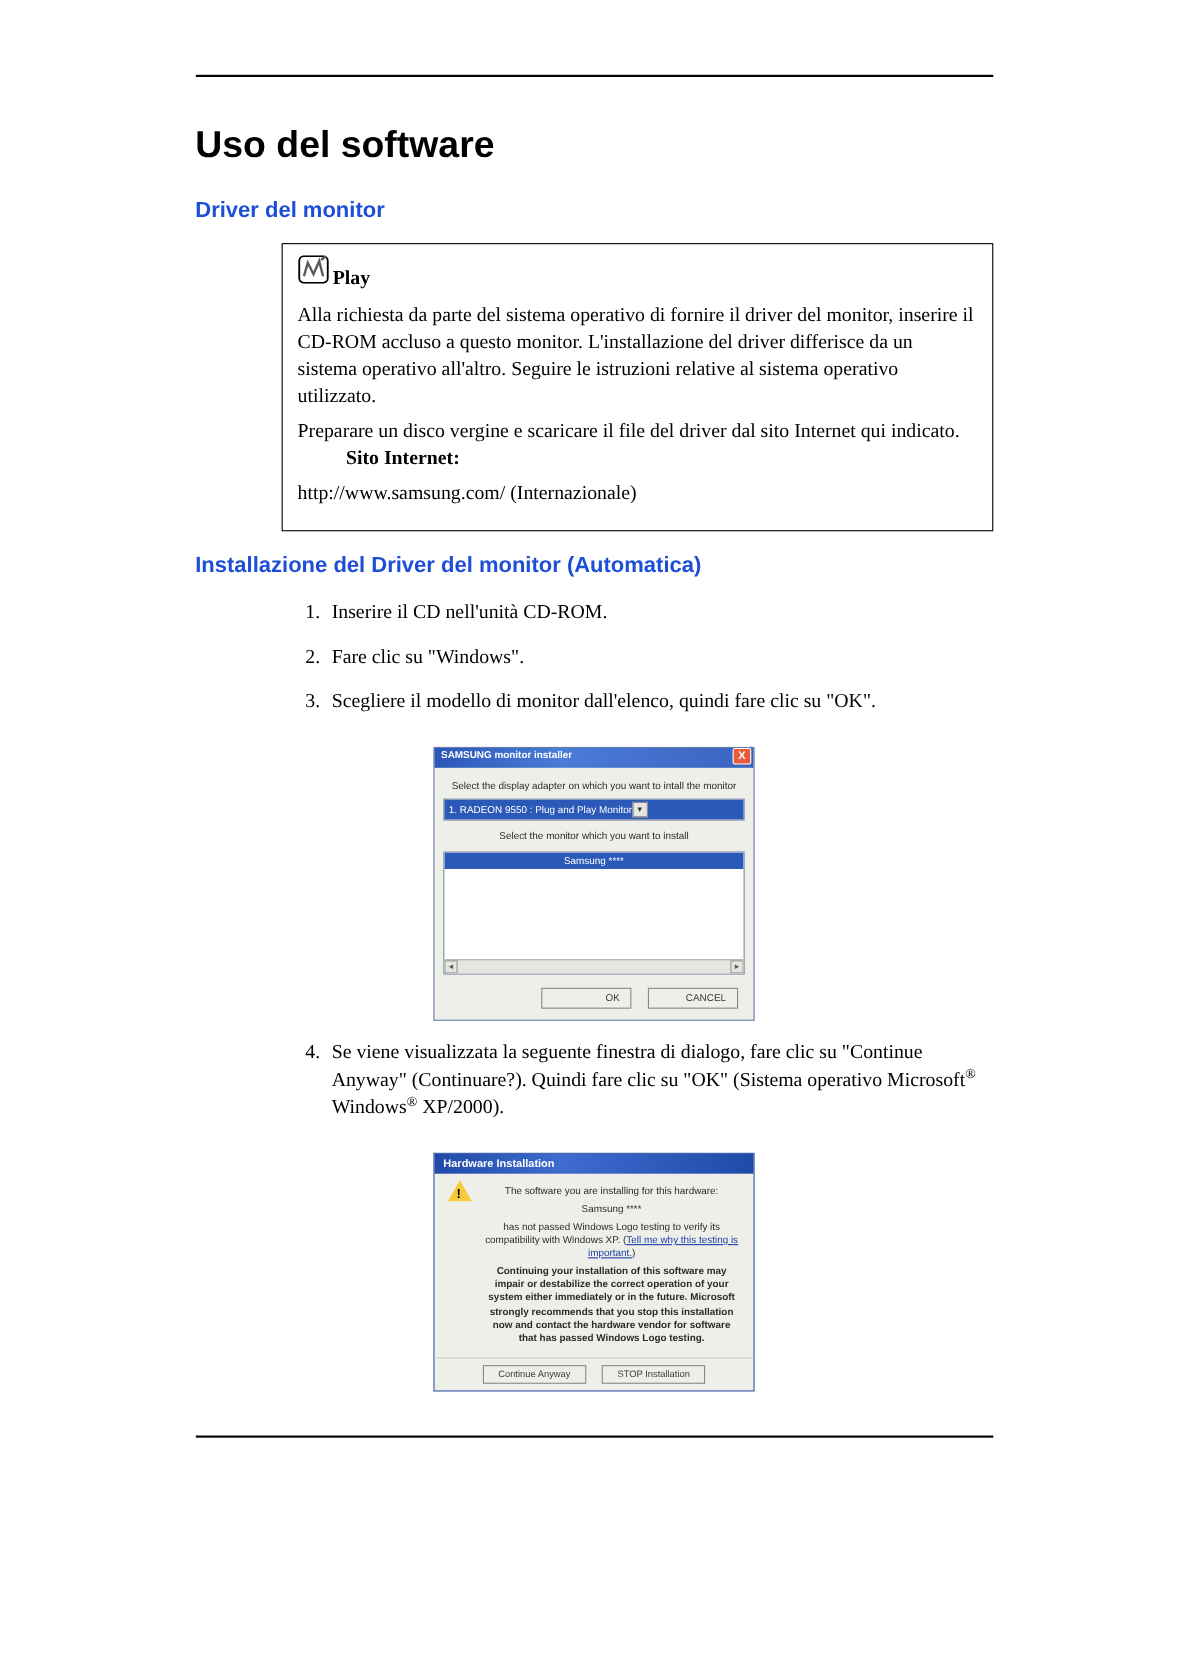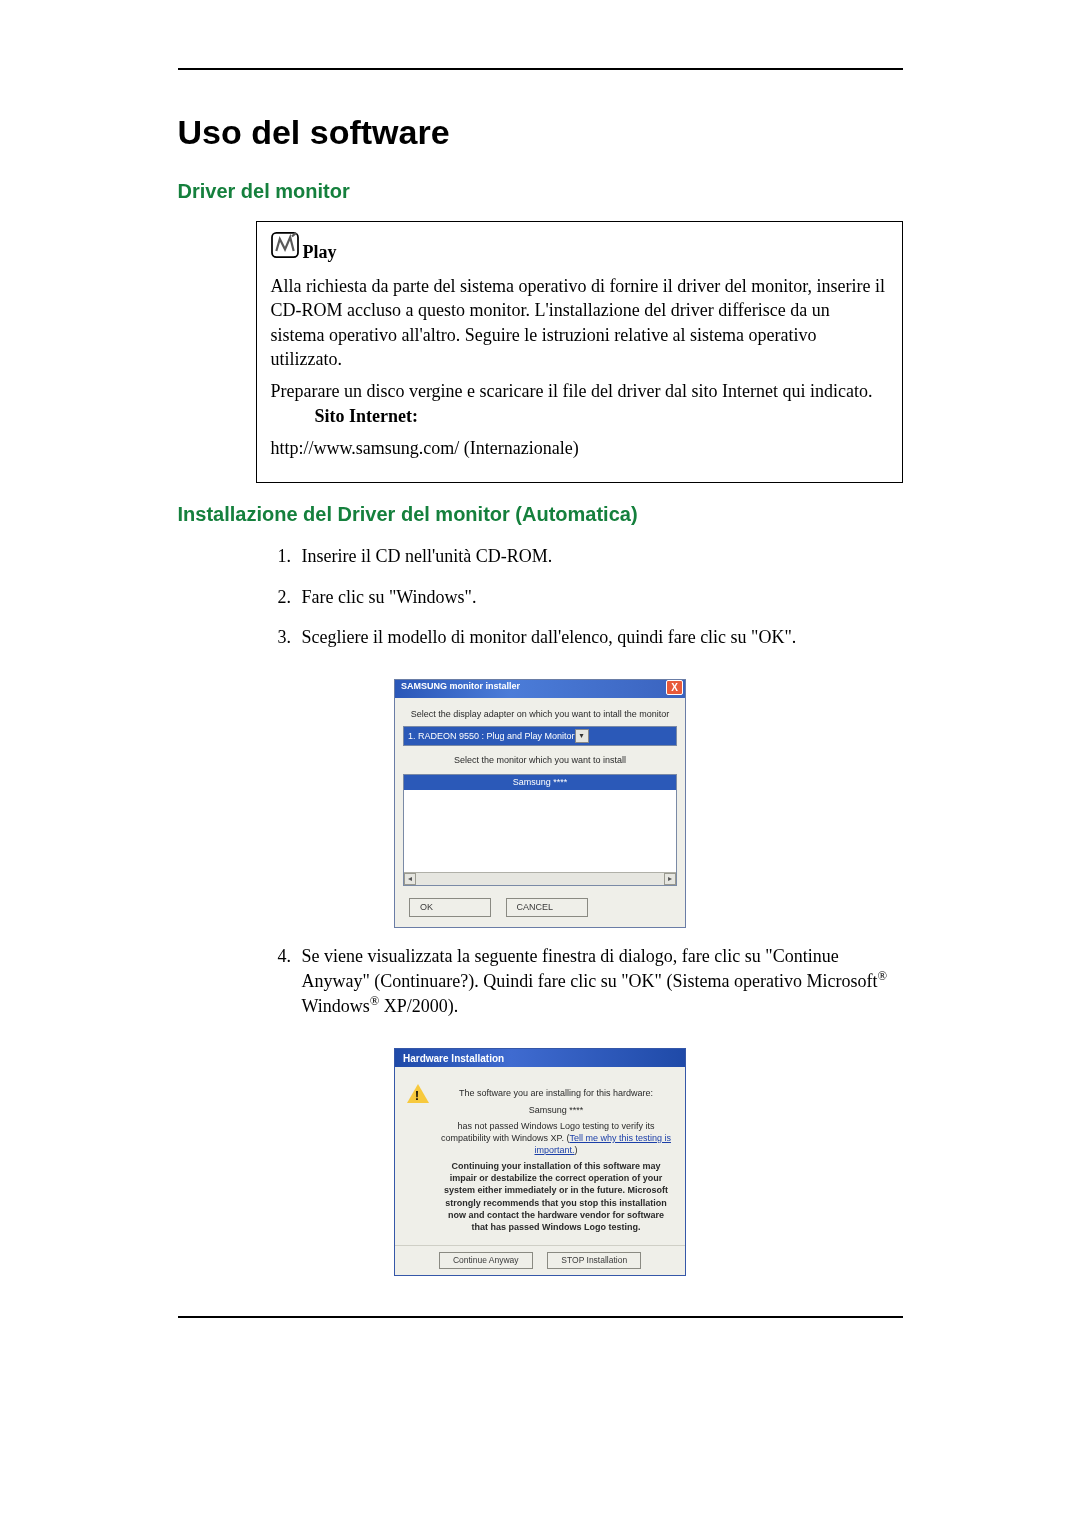--- a/index.html
+++ b/index.html
@@ -28,21 +28,21 @@
   h1.title {
     font-family: Arial, Helvetica, sans-serif;
     font-weight: bold;
     font-size: 34px;
     margin: 12px 0 22px;
   }
   h2.section {
     font-family: Arial, Helvetica, sans-serif;
     font-weight: bold;
     font-size: 20px;
-    color: #15803d;
+    color: #1d4ed8;
     margin: 18px 0 16px;
   }
   .note-box {
     margin-left: 78px;
     border: 1px solid #000;
     padding: 10px 14px 14px;
     box-sizing: border-box;
   }
   .note-head {
     display: flex;
@@ -114,21 +114,21 @@
   }
   .listbox .sel {
     background:#2b59b8; color:#fff; padding:1px 4px; display:inline-block; width:100%; box-sizing:border-box;
   }
   .hscroll {
     position:absolute; left:0; right:0; bottom:0; height:12px;
     background:#e6e6e0; border-top:1px solid #b0b0a8;
     display:flex; justify-content:space-between;
   }
   .hscroll span{width:12px;height:12px;border:1px solid #9a9a90;box-sizing:border-box;display:flex;align-items:center;justify-content:center;font-size:8px;color:#555;}
-  .btnrow { text-align:left; margin-top:12px; }
+  .btnrow { text-align:right; margin-top:12px; }
   .winbtn {
     display:inline-block; min-width:60px;
     border:1px solid #8a8a82; background:#efefe9;
     padding:2px 10px; font-size:9px; margin:0 6px;
     color:#3a3a3a;
   }
   
   .dlg2 {
     width: 290px;
     margin: 0 auto;
@@ -137,21 +137,21 @@
     font-size: 9px;
     background:#efefe9;
     color:#2a2a2a;
   }
   .dlg2-title{
     height:18px;
     background: linear-gradient(90deg,#1f4aa8,#3f6bd0 40%,#1f4aa8);
     color:#fff; font-weight:bold; padding-left:8px;
     display:flex; align-items:center; font-size:10px;
   }
-  .dlg2-body{ padding:16px 12px 8px; display:flex; gap:10px; }
+  .dlg2-body{ padding:5px 12px 8px; display:flex; gap:10px; }
   .warn-icon{
     width:22px;height:20px;flex:0 0 22px;
     display:flex;align-items:center;justify-content:center;
     font-size:18px; color:#000;
   }
   .warn-tri{
     width:0;height:0;border-left:11px solid transparent;border-right:11px solid transparent;border-bottom:19px solid #f7c93d;position:relative;
   }
   .warn-tri::after{content:"!";position:absolute;top:4px;left:-3px;font-weight:bold;font-size:12px;color:#000;}
   .dlg2-text{flex:1;}

